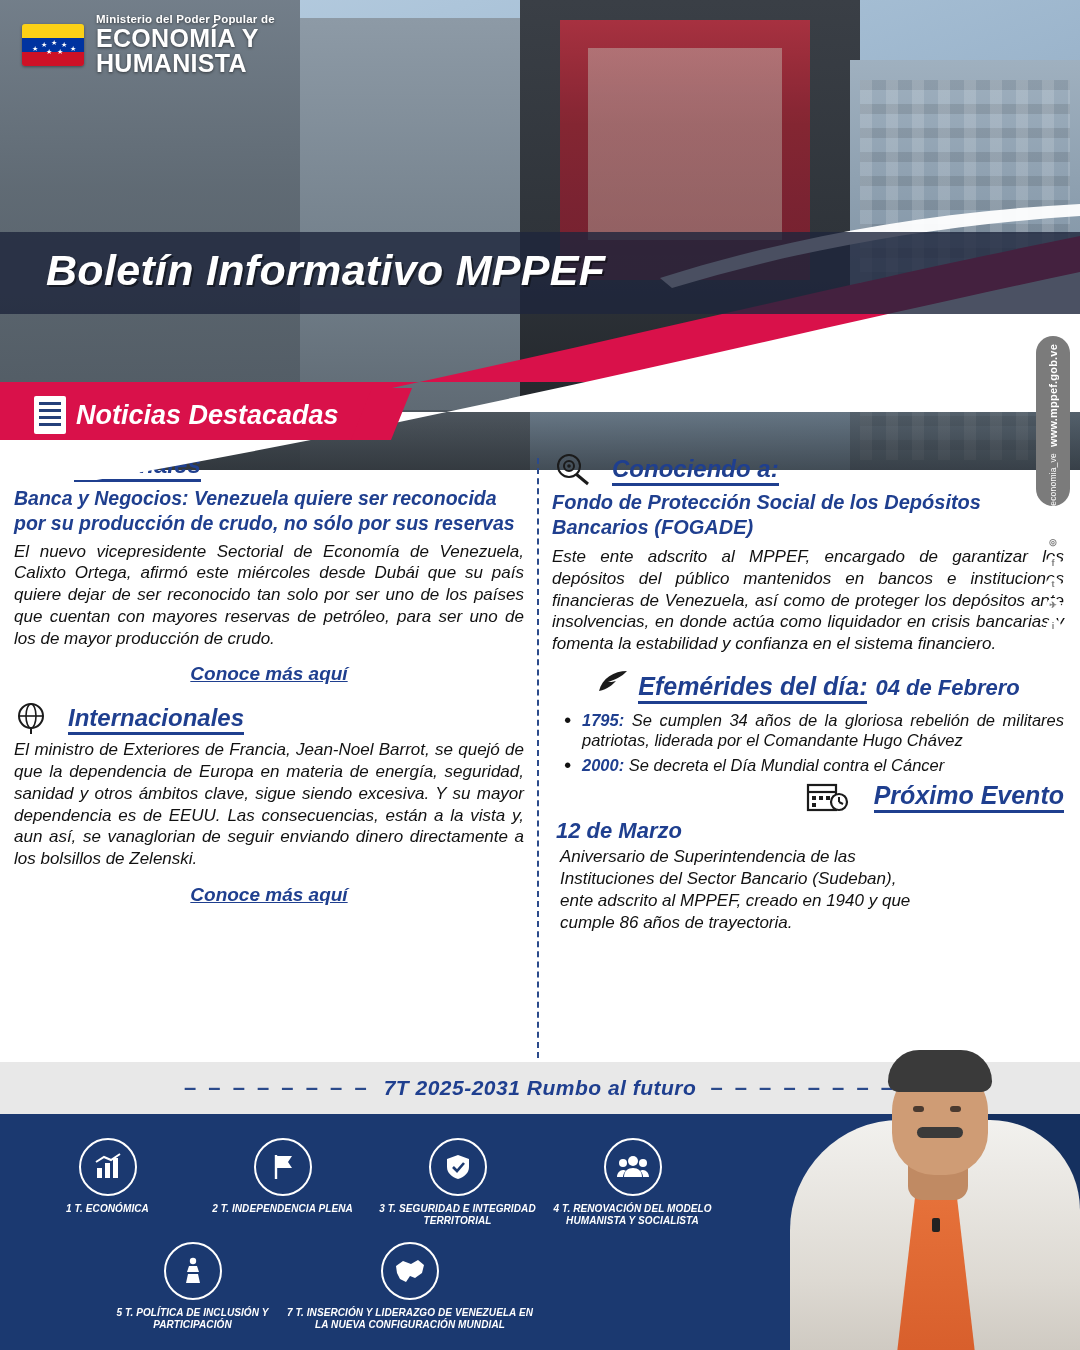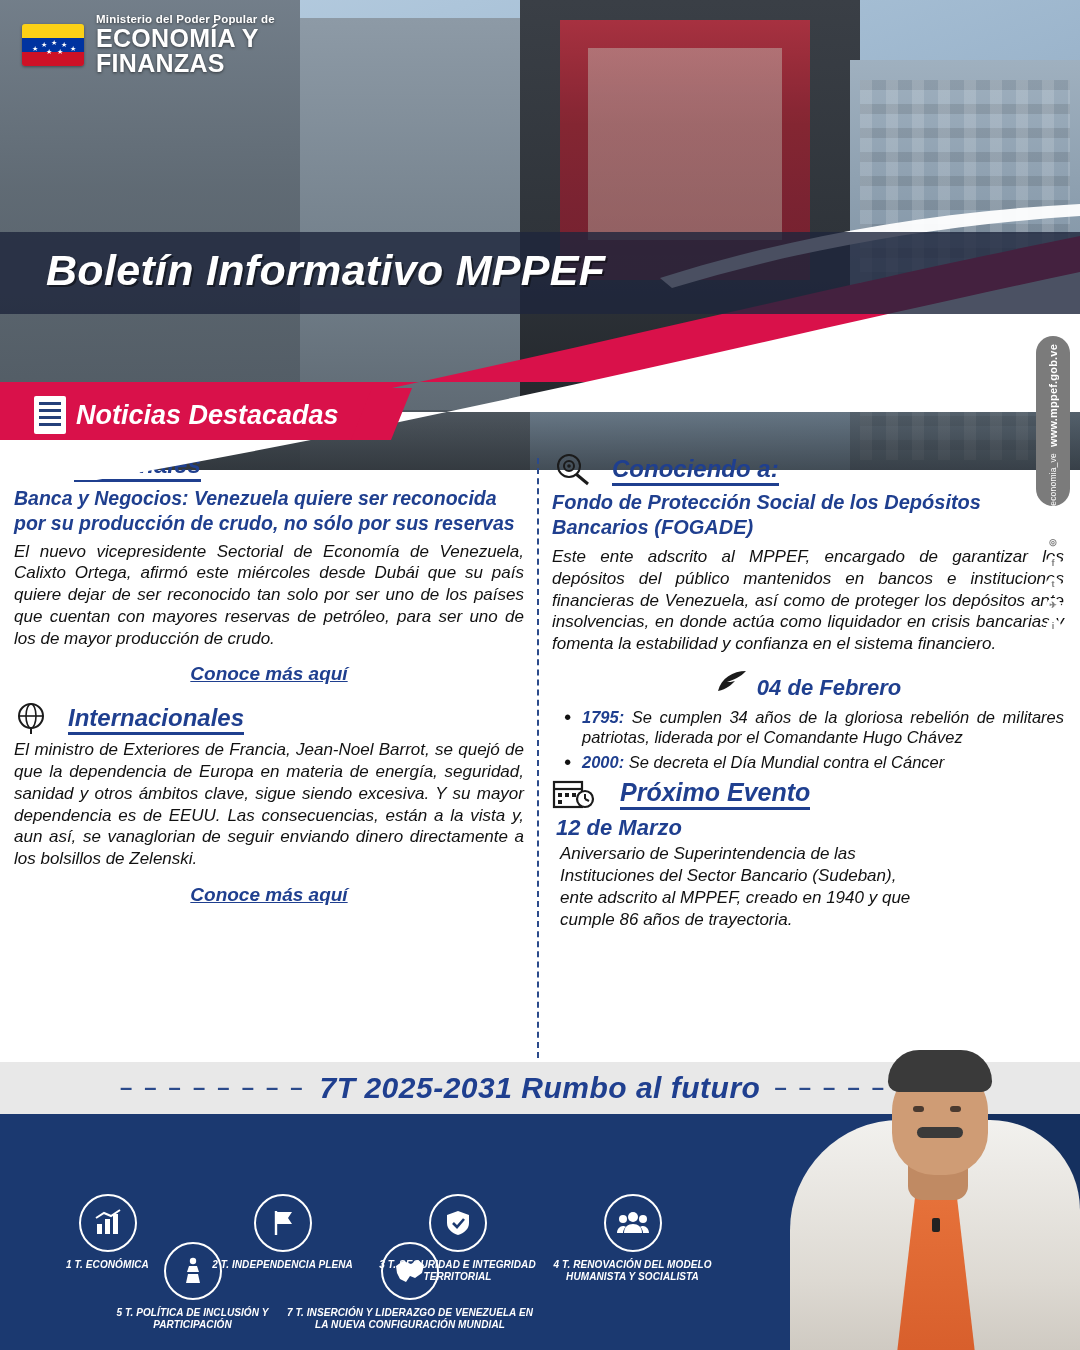--- a/index.html
+++ b/index.html
@@ -194,35 +194,35 @@
   .efem-list { list-style:none; margin:2px 0 0 8px; }
   .efem-list li {
     position:relative; padding-left:22px; margin-bottom:4px;
     font-size:16.5px; font-style:italic; color:#111; line-height:1.25; text-align:justify;
   }
   .efem-list li:before {
     content:"•"; position:absolute; left:4px; top:-2px; font-size:20px; color:#111;
   }
   .efem-list li b { color:#1f3f8f; font-style:italic; }
 
-  .event-head { display:flex; align-items:center; gap:24px; justify-content:flex-start; margin:0 0 4px 0;}
+  .event-head { display:flex; align-items:center; gap:24px; justify-content:flex-end; margin:0 0 4px 0;}
   .event-title {
     font-size:25px; font-weight:bold; font-style:italic; color:#1f3f8f;
     border-bottom:3px solid #1f3f8f;
   }
   .event-date { color:#1f3f8f; font-size:22px; font-weight:bold; font-style:italic; margin:2px 0 2px 4px;}
   .event-body { color:#111; font-size:17px; font-style:italic; line-height:1.3; width:370px; margin-left:8px;}
 
   
   .bar7t {
     position:absolute; left:0; top:1062px; width:1080px; height:52px; z-index:14;
     background:#e8e8e8; display:flex; align-items:center; justify-content:center; gap:14px;
   }
   .dashes { color:#2b4a8b; font-size:22px; font-weight:bold; letter-spacing:3px; }
-  .bar7t .t7 { color:#1f3f8f; font-size:30px; font-weight:bold; font-style:italic; letter-spacing:.5px; }
+  .bar7t .t7 { color:#1f3f8f; font-size:21px; font-weight:bold; font-style:italic; letter-spacing:.5px; }
 
   
   .footer {
     position:absolute; left:0; top:1114px; width:1080px; height:236px; z-index:13;
     background:#1b3970;
   }
   .footer .diag {
     position:absolute; right:0; top:0; width:260px; height:236px;
     background:#15305f; clip-path: polygon(55% 0, 100% 0, 100% 100%, 0 100%);
   }
@@ -313,21 +313,21 @@
         <i style="left:29px;top:0px;">★</i>
           <i style="left:39px;top:2px;">★</i>
         <i style="left:48px;top:6px;">★</i>
           <i style="left:24px;top:9px;">★</i>
         <i style="left:35px;top:9px;">★</i>
       </div>
     </div>
     <div class="logo-text">
       <div class="l1">Ministerio del Poder Popular de</div>
       <div class="l2">ECONOMÍA Y</div>
-      <div class="l3">FINANZAS</div>
+      <div class="l3">HUMANISTA</div>
     </div>
   </div>
 
 
   <div class="banner"></div>
   <div class="banner-title">Boletín Informativo MPPEF</div>
 
   <div class="news-bar"></div>
   <div class="news-bar-skew"></div>
   <div class="news-bar-inner">
@@ -393,20 +393,21 @@
       </div>
       <div class="sub-head-blue">Fondo de Protección Social de los Depósitos Bancarios (FOGADE)</div>
       <div class="body-text">Este ente adscrito al MPPEF, encargado de garantizar los depósitos del público mantenidos en bancos e instituciones financieras de Venezuela, así como de proteger los depósitos ante insolvencias, en donde actúa como liquidador en crisis bancarias y fomenta la estabilidad y confianza en el sistema financiero.</div>
 
       <div class="efem-head">
         <span class="ico-feather">
           <svg width="34" height="26" viewBox="0 0 34 26">
             <path d="M31,2 C18,2 6,9 3,22 C12,20 16,16 20,12 C17,13 14,13 12,13 C18,11 26,8 31,2 Z" fill="#1b1b1b"></path>
           </svg>
         </span>
+        <span class="efem-title">Efemérides del día:</span>
         <span class="efem-date">04 de Febrero</span>
       </div>
       <ul class="efem-list">
         <li>
           <b>1795:</b><span> Se cumplen 34 años de la gloriosa rebelión de militares patriotas, liderada por el Comandante Hugo Chávez</span>
         </li>
         <li>
           <b>2000:</b><span> Se decreta el Día Mundial contra el Cáncer</span>
         </li>
       </ul>
@@ -435,21 +436,21 @@
   <div class="bar7t">
     <span class="dashes">– – – – – – – –</span>
     <span class="t7">7T 2025-2031 Rumbo al futuro</span>
     <span class="dashes">– – – – – – – –</span>
   </div>
 
   <div class="footer">
     <div class="diag"></div>
   </div>
 
-  <div class="obj-row" style="left:20px; top:1194px;">
+  <div class="obj-row" style="left:20px; top:1138px;">
     <div class="obj">
       <div class="circle">
         <svg width="30" height="30" viewBox="0 0 30 30">
             <rect x="4" y="16" width="5" height="10" fill="#fff"></rect>
             <rect x="12" y="11" width="5" height="15" fill="#fff"></rect>
             <rect x="20" y="6" width="5" height="20" fill="#fff"></rect>
             <path d="M3,10 L11,5 L18,8 L27,2" stroke="#fff" stroke-width="2" fill="none"></path>
           </svg>
       </div>
       <div class="lbl">1 T. ECONÓMICA</div>

